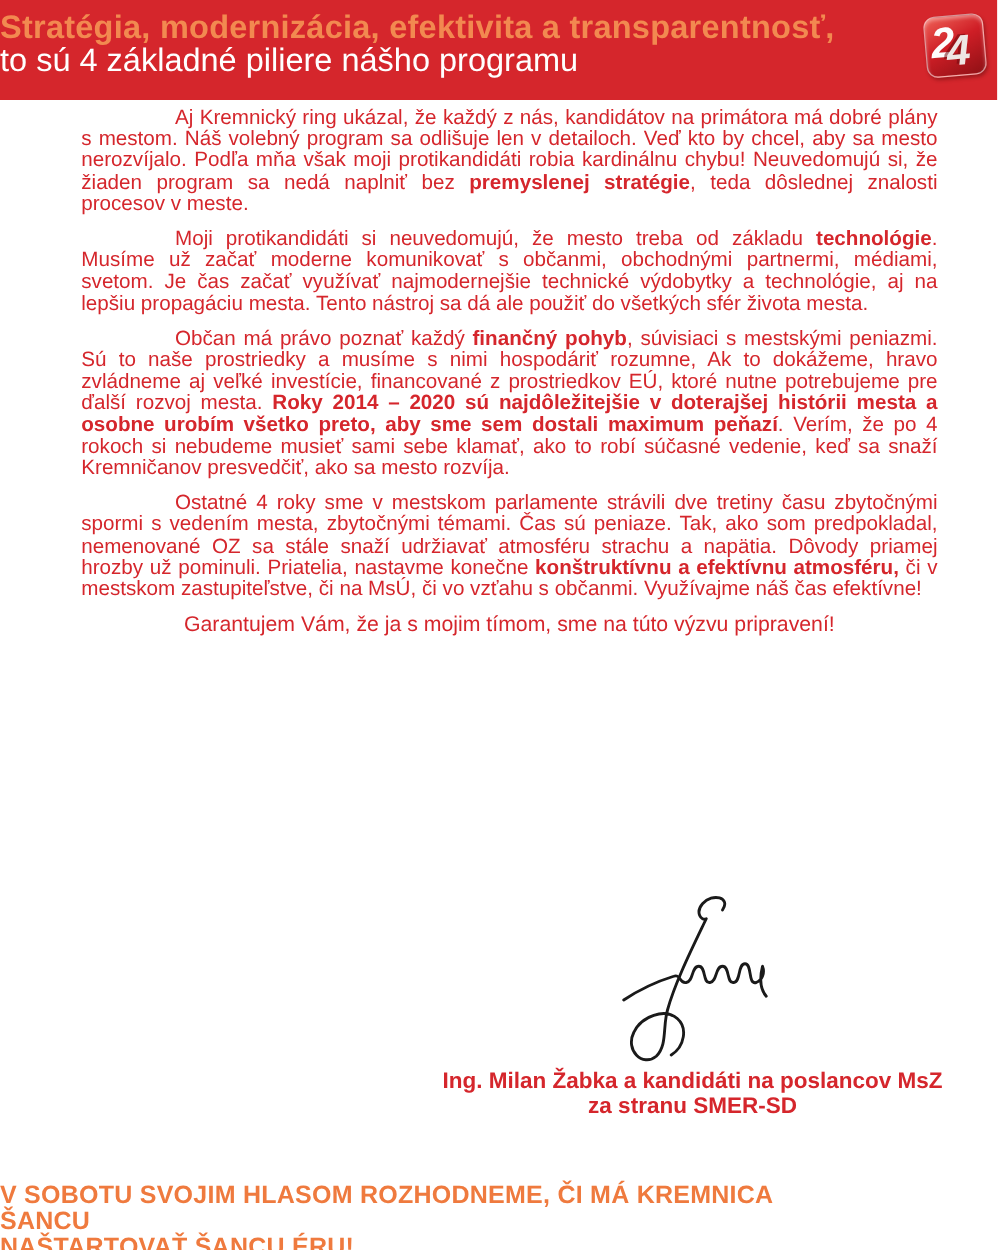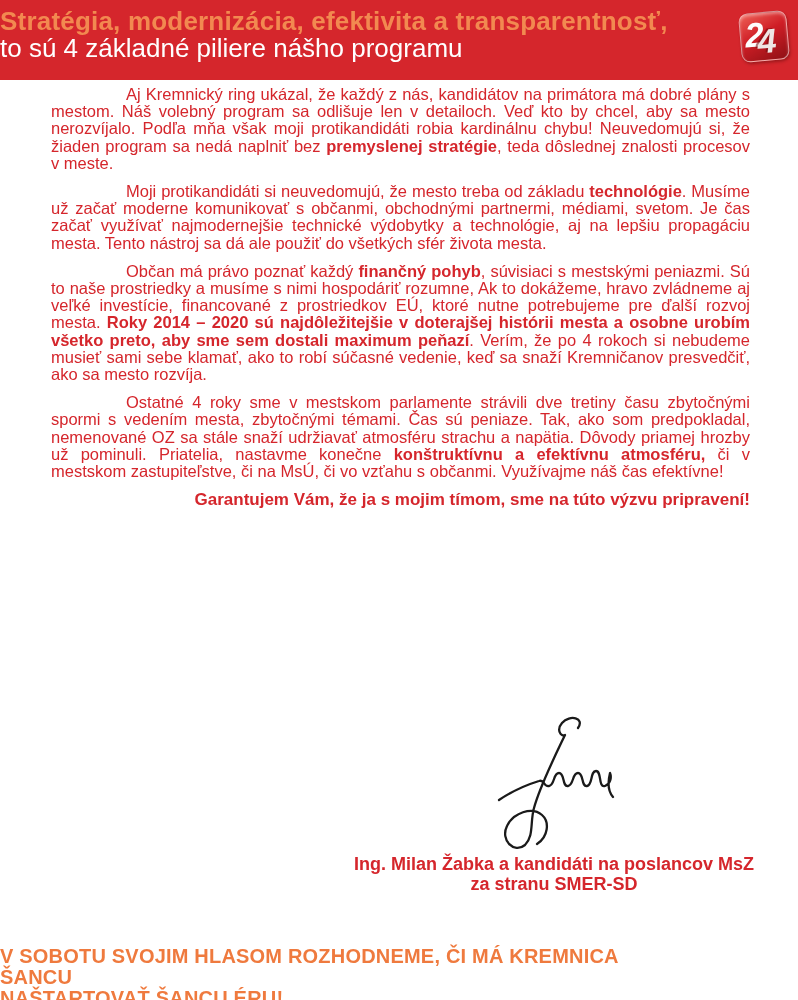--- a/index.html
+++ b/index.html
@@ -34,25 +34,25 @@
   .logo-badge .d4 {
     position:absolute; left:16px; top:9px; font-size:34px; font-weight:bold;
     color:#eee6e4; font-style:italic; text-shadow:-2px -1px 0 rgba(110,10,14,0.55);
   }
 
   
   .content {
     position:absolute; top:86px; left:50px; width:700px;
     color:#d5262c; font-size:16.5px; line-height:17.2px; text-align:justify;
   }
-  .content p { margin:0 0 11px 1px; text-indent:75px; }
+  .content p { margin:0 0 11px 15px; text-indent:75px; }
   .content b { font-weight:bold; }
   .guarantee {
-    margin-top:27px; font-weight:bold; font-size:17px;
-    text-indent:0 !important; text-align:right;
+    margin-top:27px; font-weight:normal; font-size:17px;
+    text-indent:0 !important; text-align:center;
   }
 
   
   .signature { position:absolute; left:492px; top:716px; width:130px; height:138px; }
   .signature svg { display:block; }
 
   .signer {
     position:absolute; top:854px; left:304px; width:500px; text-align:center;
     color:#d5262c; font-weight:bold; font-size:18px; line-height:20px;
   }

